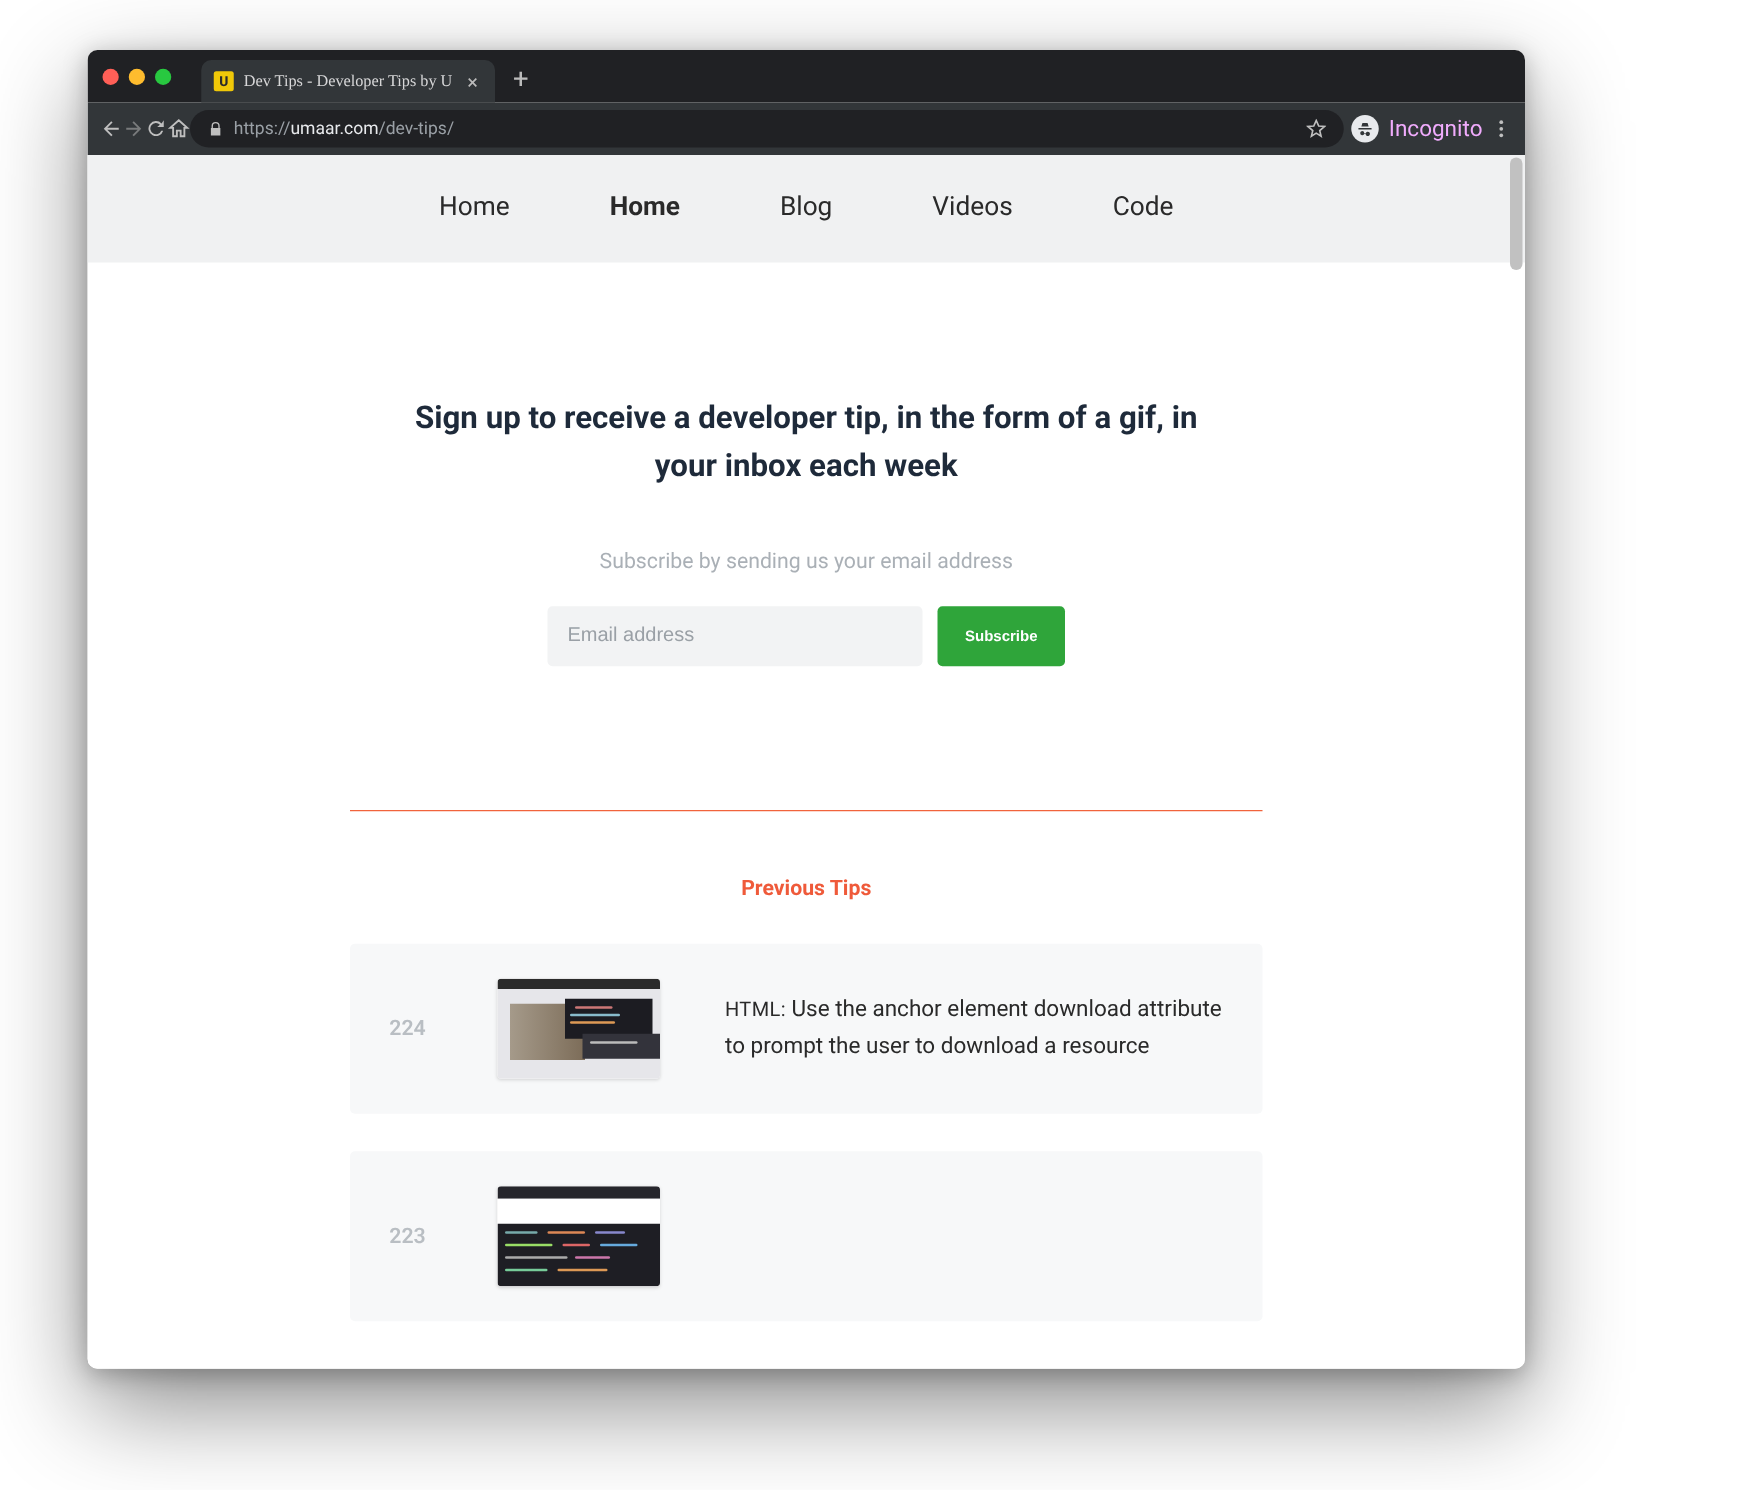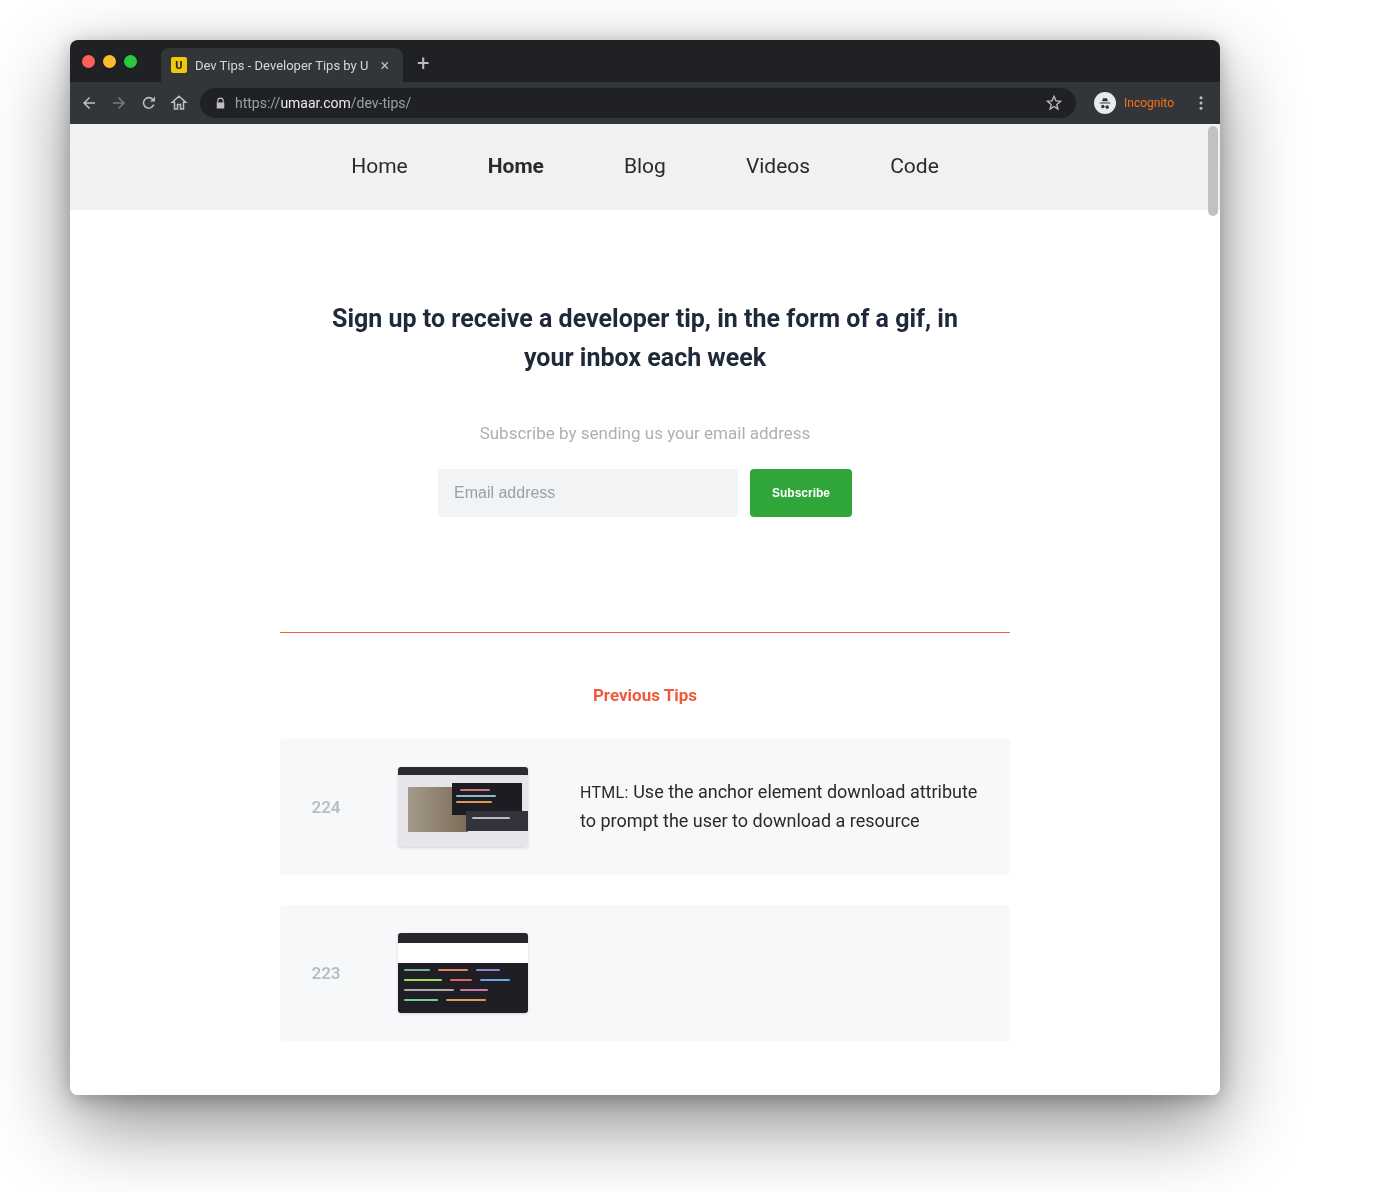--- a/index.html
+++ b/index.html
@@ -62,38 +62,37 @@
 }
 .tab .favicon {
   width: 16px; height: 16px;
   background: #f0c808;
   color: #2b2b2b;
   font-weight: 800;
   font-size: 11px;
   display: flex; align-items: center; justify-content: center;
   border-radius: 2px;
 }
-.tab .tab-title { white-space: nowrap; overflow: hidden; text-overflow: ellipsis; flex: 1; }
+.tab .tab-title { white-space: nowrap; overflow: hidden; text-overflow: ellipsis; flex: 1; font-family: Liberation Serif, serif; }
 .tab .tab-close { font-size: 16px; color: #bbb; padding: 0 4px; cursor: pointer;}
 .new-tab {
   color: #bbb;
   font-size: 22px;
   padding: 0 14px;
   cursor: pointer;
   margin-top: 4px;
 }
 
 
 .address-bar {
   height: 42px;
   background: #323639;
   display: flex;
   align-items: center;
   padding: 0 10px;
-  gap: 12px;
   color: #c9c9c9;
 }
 .nav-icon {
   width: 18px; height: 18px; display: flex; align-items: center; justify-content: center;
   cursor: pointer;
   fill: #bfbfbf;
 }
 .nav-icon svg { width: 100%; height: 100%; }
 .url-field {
   flex: 1;
@@ -108,21 +107,21 @@
   font-size: 14px;
 }
 .url-field .lock-icon { width: 13px; height: 13px; fill: #bfbfbf;}
 .url-field .url-text { white-space: nowrap; }
 .url-field .url-domain { color: #e8eaed; }
 .url-field .url-proto, .url-field .url-path { color: #9aa0a6; }
 .url-star { margin-left: auto; fill: #bfbfbf; width: 16px; height: 16px; }
 
 .incognito-pill {
   display: flex; align-items: center; gap: 8px;
-  color: #f97316; font-size: 12px;
+  color: #f0abfc; font-size: 18px;
   padding: 0 6px;
 }
 .incognito-icon {
   width: 22px; height: 22px; border-radius: 50%;
   background: #e8eaed;
   display: flex; align-items: center; justify-content: center;
 }
 .incognito-icon svg { width: 14px; height: 14px; fill: #323639; }
 .kebab { cursor: pointer; fill: #bfbfbf; width: 18px; height: 18px; }
 
@@ -155,21 +154,21 @@
 .hero {
   text-align: center;
   padding: 90px 0 50px;
 }
 .hero h1 {
   font-size: 25px;
   font-weight: 700;
   color: #1e2a3a;
   line-height: 1.55;
   max-width: 640px;
-  margin: 0 auto;
+  margin: 16px auto;
 }
 .sub-blurb {
   margin-top: 45px;
   color: #aab0b6;
   font-size: 17px;
 }
 .sub-form {
   margin-top: 26px;
   display: flex;
   justify-content: center;

